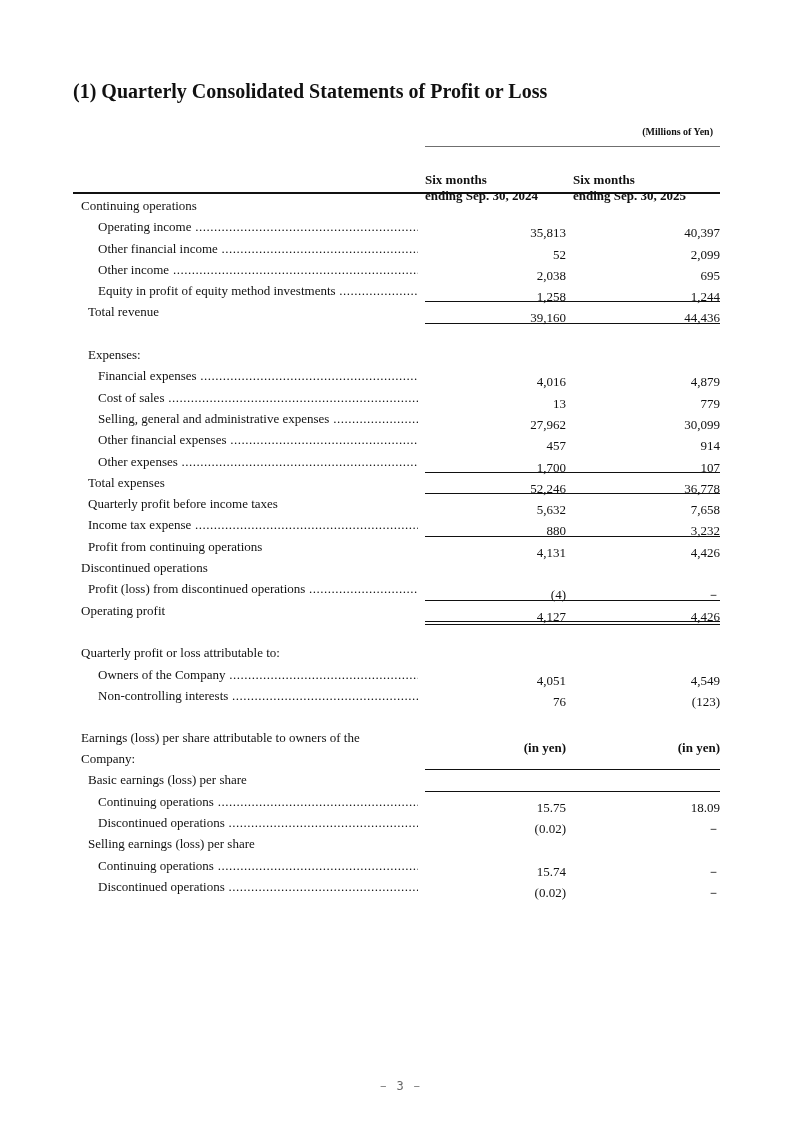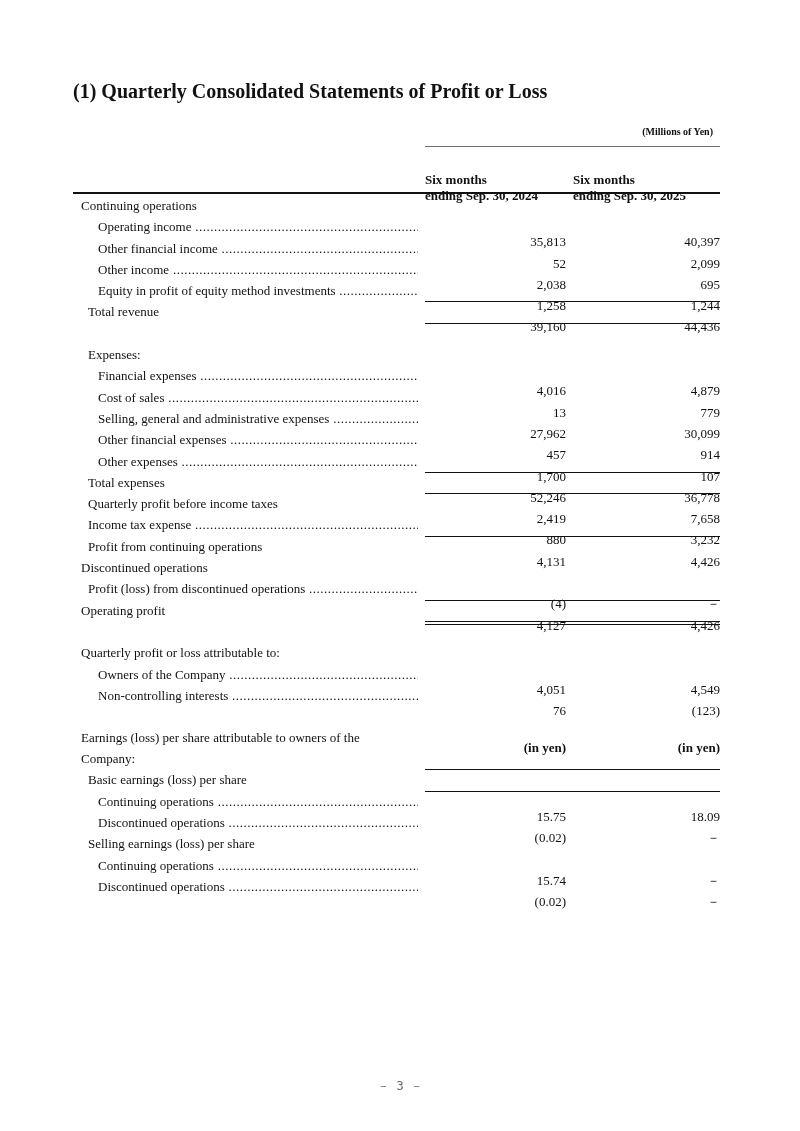--- a/index.html
+++ b/index.html
@@ -87,21 +87,21 @@
     }
     .row.i1 .label { left: 15px; }
     .row.i2 .label { left: 25px; }
     .row .label.dotted {
       width: 320px;
     }
     .row.i1 .label.dotted { width: 330px; }
     .row.i2 .label.dotted { width: 320px; }
     .row .v1, .row .v2 {
       position: absolute;
-      top: 15px;
+      top: 6px;
       text-align: right;
       width: 140px;
     }
     .row .v1 { left: 352px; width: 141px; }
     .row .v2 { left: 500px; width: 147px; }
     .row .v1.bold, .row .v2.bold { font-weight: bold; }
     .cell-line-bottom::after {
       content: "";
       position: absolute;
       left: 352px;
@@ -222,21 +222,21 @@
       <span class="v1">1,700</span>
       <span class="v2">107</span>
     </div>
     <div class="row i1 cell-line-bottom">
       <span class="label"><span>Total expenses</span></span>
       <span class="v1">52,246</span>
       <span class="v2">36,778</span>
     </div>
     <div class="row i1">
       <span class="label"><span>Quarterly profit before income taxes</span></span>
-      <span class="v1">2,419</span>
+      <span class="v1">5,632</span>
       <span class="v2">7,658</span>
     </div>
     <div class="row i1 cell-line-bottom">
       <span class="label dotted"><span>Income tax expense</span><span class="dots"> ........................................................................................................................</span></span>
       <span class="v1">880</span>
       <span class="v2">3,232</span>
     </div>
     <div class="row i1">
       <span class="label"><span>Profit from continuing operations</span></span>
       <span class="v1">4,131</span>

